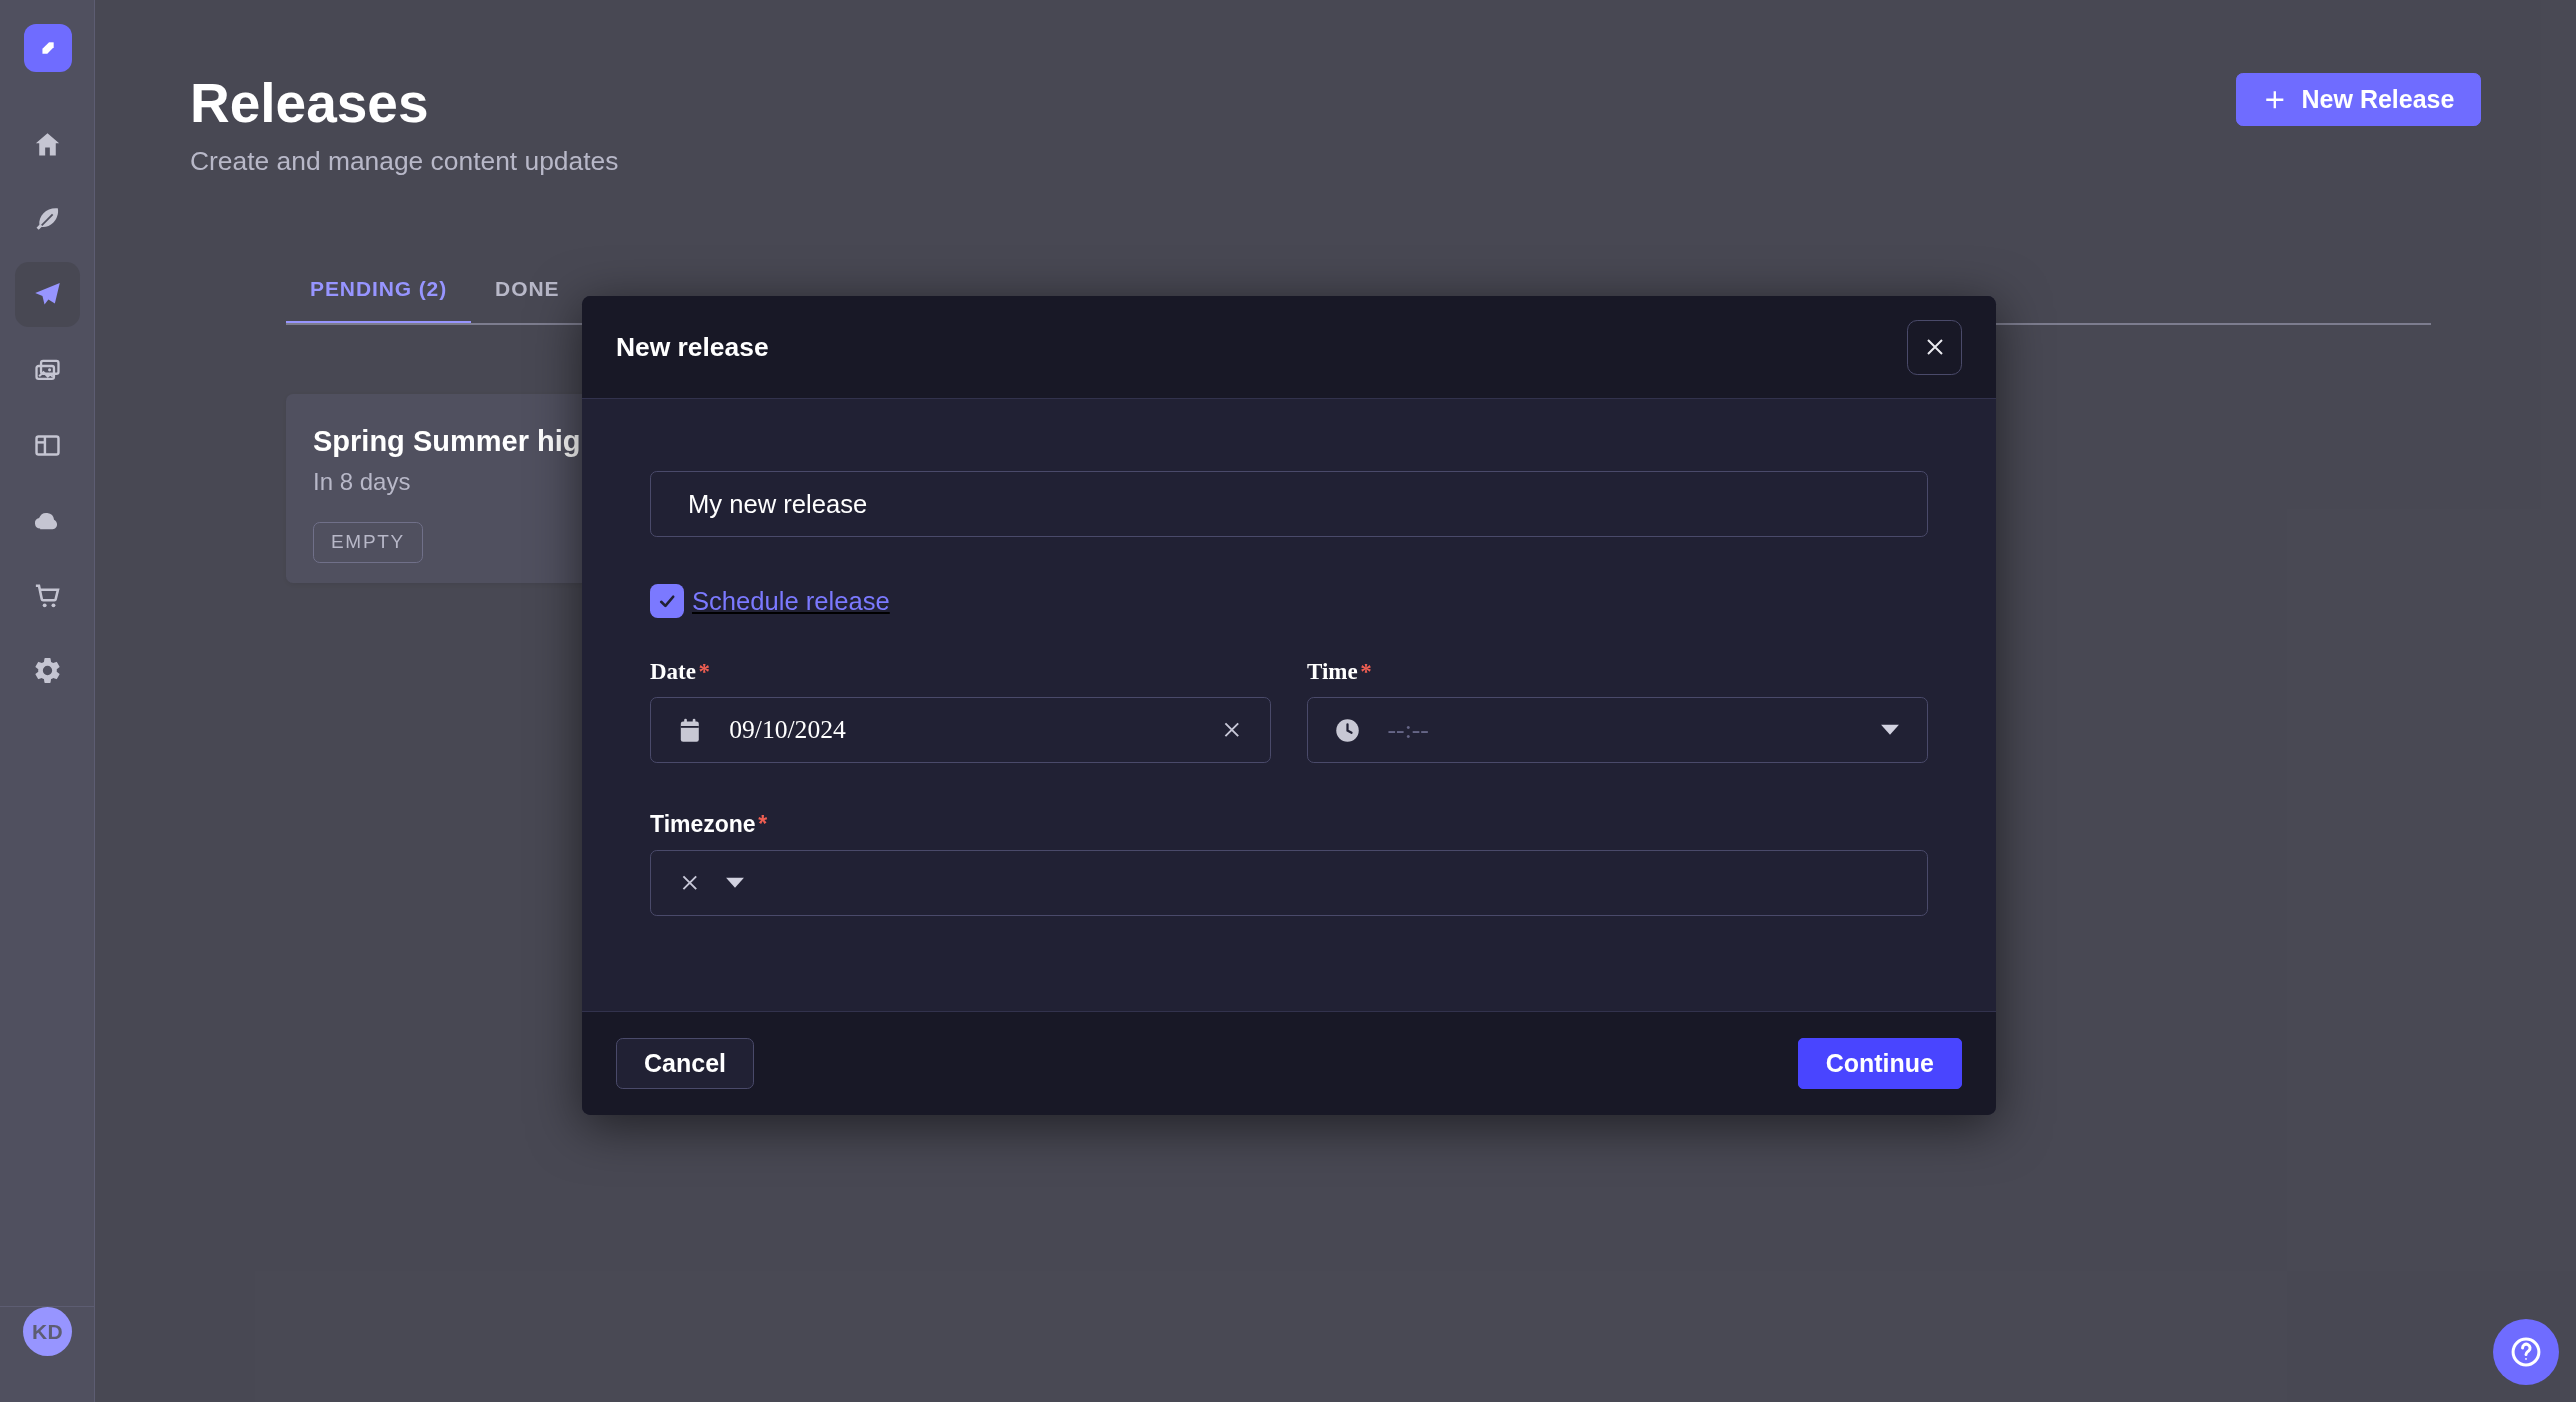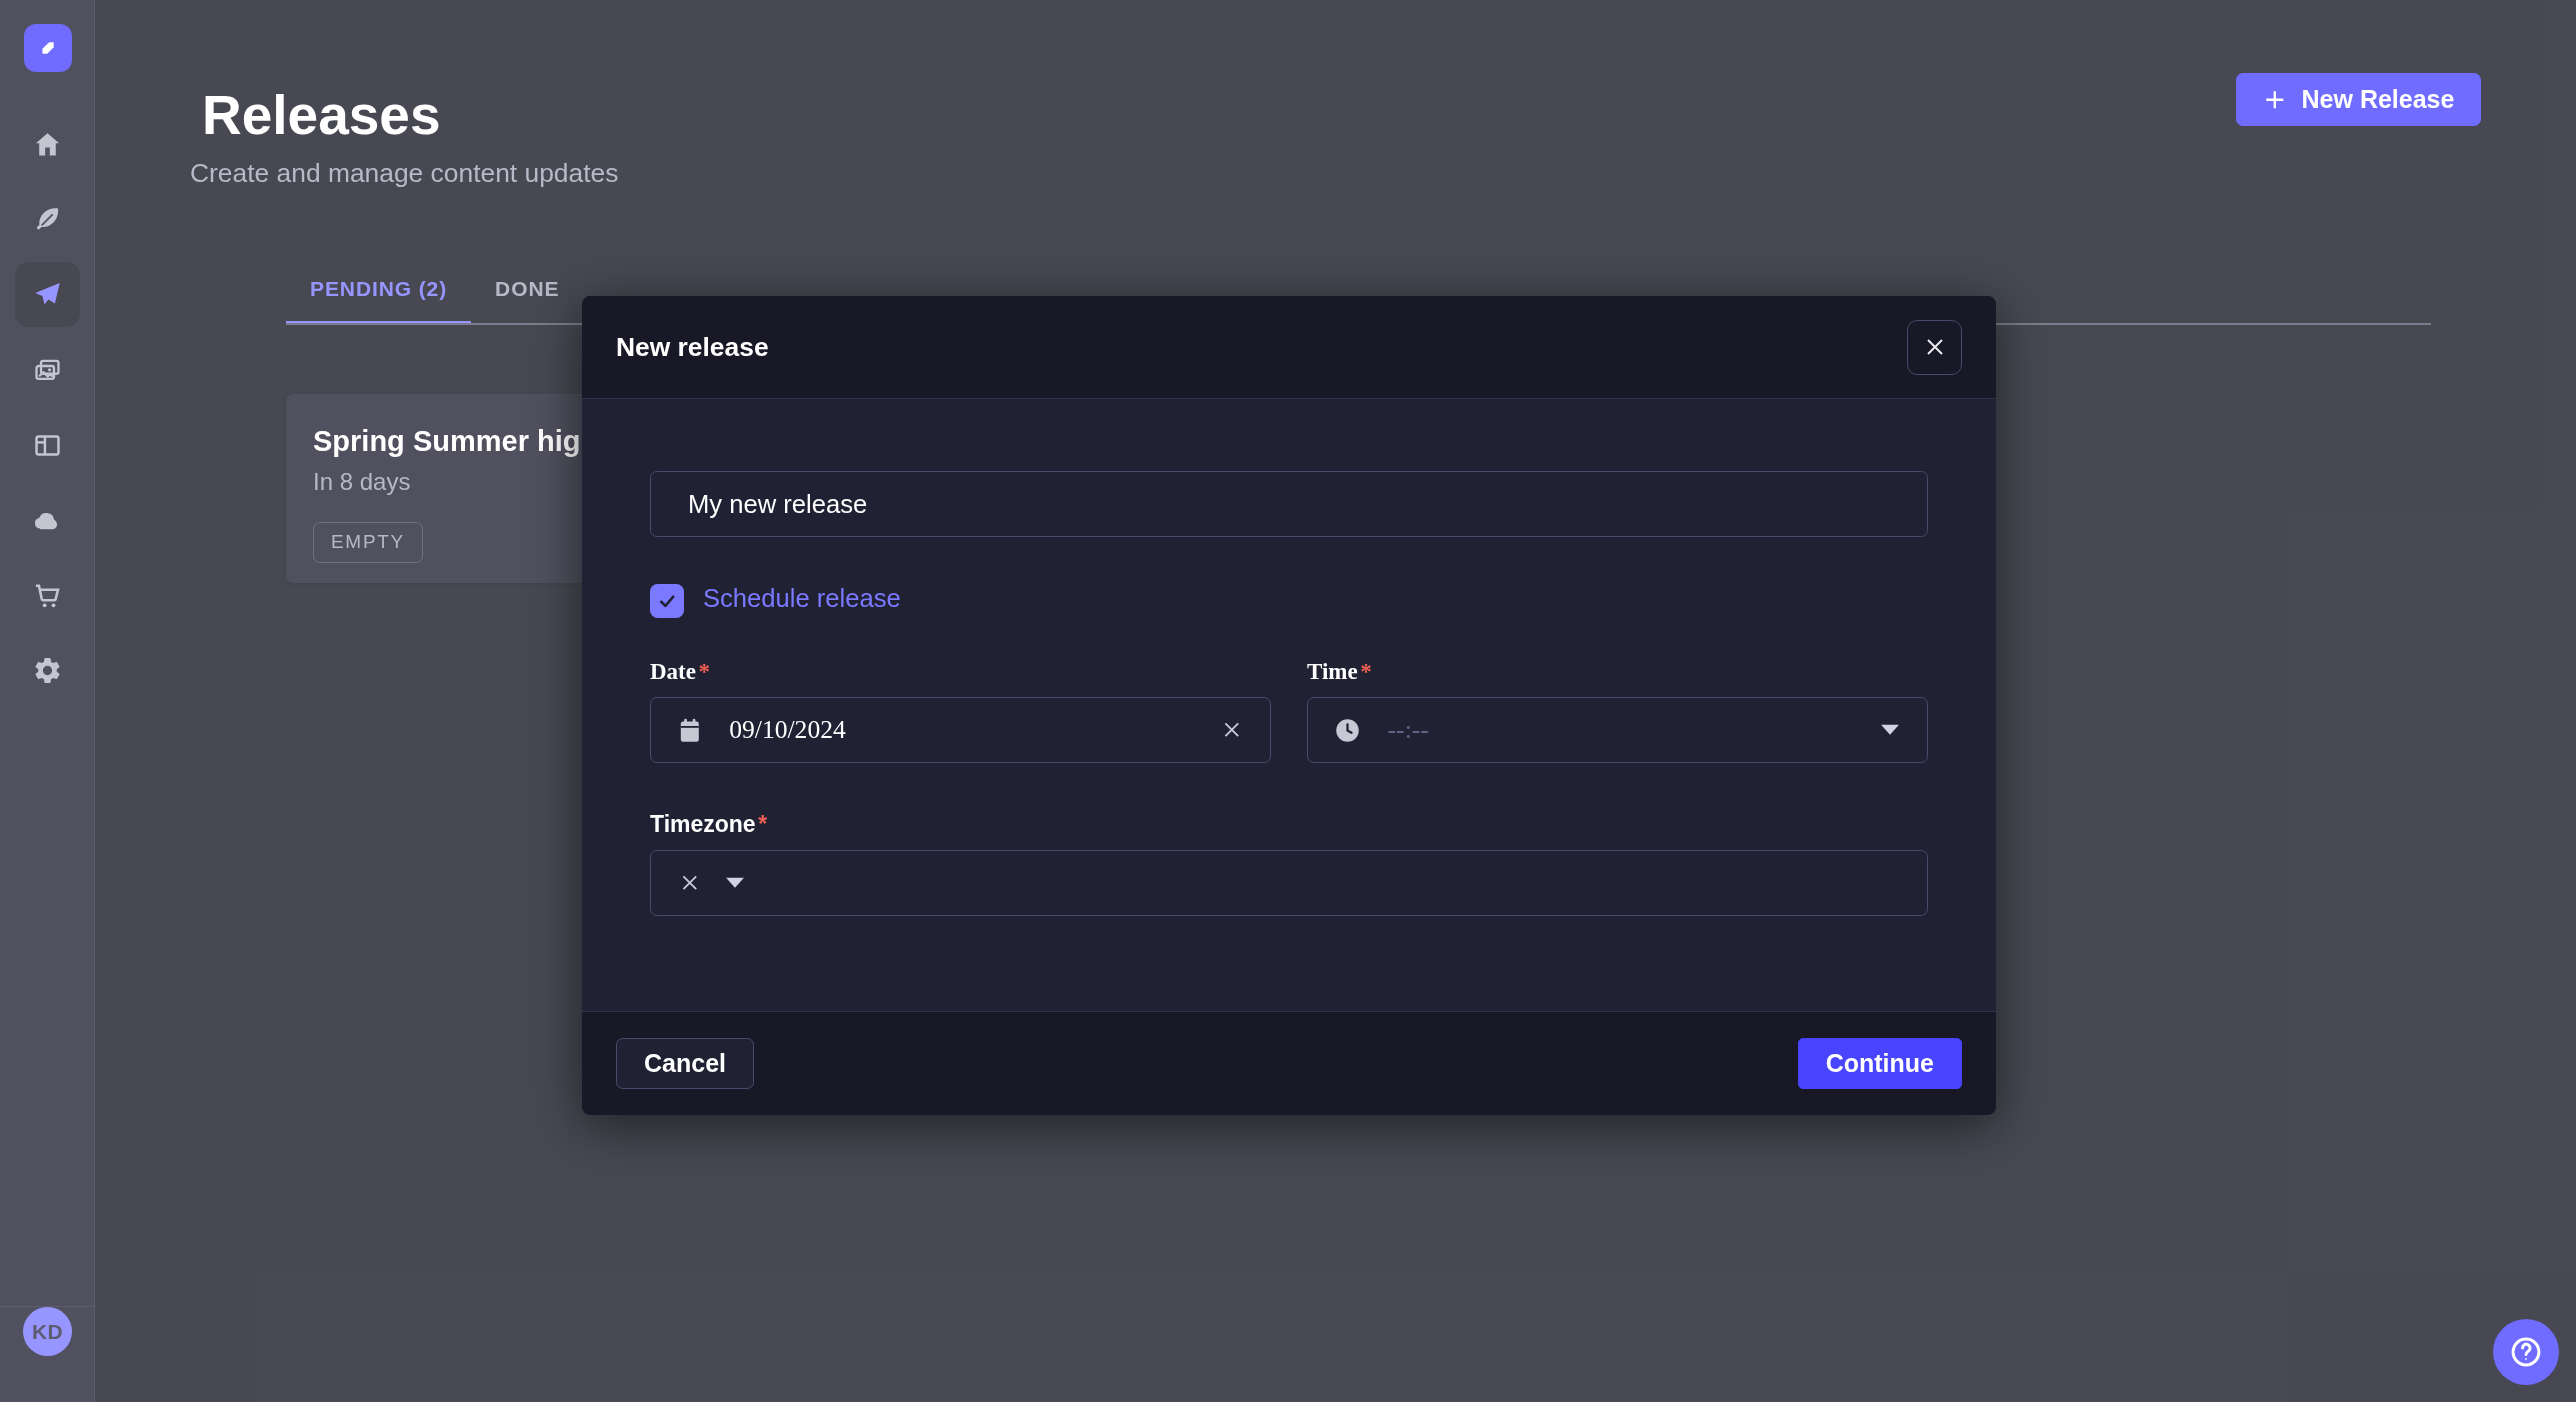--- a/index.html
+++ b/index.html
@@ -34,21 +34,21 @@
   .sidebar-footer{position:absolute;left:0;bottom:0;width:95px;height:96px;
     border-top:0.9px solid var(--surface-border);display:flex;align-items:flex-start;justify-content:center;}
   .avatar{width:49px;height:49px;border-radius:50%;background:var(--accent-light);
     color:#32324d;font-size:21px;font-weight:700;display:flex;align-items:center;
     justify-content:center;cursor:pointer;letter-spacing:0.4px;}
 
   
   .main{position:absolute;left:95px;top:0;right:0;bottom:0;}
   .page-header{position:absolute;left:95px;top:73px;right:95px;display:flex;
     justify-content:space-between;align-items:flex-start;}
-  .page-title{margin:12px;font-size:55px;line-height:61px;font-weight:700;color:var(--text);}
+  .page-title{margin:0;font-size:55px;line-height:61px;font-weight:700;color:var(--text);}
   .page-subtitle{margin:12px 0 0;font-size:26.4px;color:var(--text-soft);}
   .btn-primary{display:flex;align-items:center;gap:13.6px;height:53px;padding:0 25.6px;
     background:var(--accent);border:0.9px solid var(--accent);border-radius:6.8px;color:#fff;
     font-size:25px;font-weight:700;cursor:pointer;font-family:inherit;}
   .tabs-row{position:absolute;left:191px;top:256px;height:68px;display:flex;}
   .tab{height:68px;display:flex;align-items:center;padding:0 24px;font-size:21px;
     font-weight:700;letter-spacing:0.9px;color:var(--text-soft);cursor:pointer;
     border-bottom:3.4px solid transparent;}
   .tab.active{color:var(--accent-light);border-bottom-color:var(--accent-light);}
   .tabs-divider{position:absolute;left:191px;top:323px;width:2145px;height:1.7px;background:#5a5a72;}
@@ -78,21 +78,21 @@
   .modal-body{flex:1;padding:72px 68px 0;background:var(--surface);}
   .field-label{display:block;font-size:23px;font-weight:700;color:var(--text);margin:0 0 12px;}
   .req{color:var(--danger);margin-left:2.6px;}
   .text-input{width:100%;height:66px;background:var(--surface);border:0.9px solid var(--input-border);
     border-radius:6.8px;color:var(--text);font-size:25.6px;padding:0 37px;font-family:inherit;outline:none;}
   .combo{width:100%;height:66px;background:var(--surface);border:0.9px solid var(--input-border);
     border-radius:6.8px;display:flex;align-items:center;padding:0 25.6px;cursor:pointer;}
   .combo .value{font-size:25.6px;color:var(--text);margin-left:27px;flex:1;}
   .combo .placeholder{color:var(--text-faint);}
   .combo-actions{display:flex;align-items:center;gap:22px;}
-  .check-row{display:flex;align-items:flex-start;gap:19px;margin-top:47px;cursor:pointer;}
+  .check-row{display:flex;align-items:center;gap:8px;margin-top:47px;cursor:pointer;text-decoration:underline;}
   .checkbox{width:34px;height:34px;border-radius:7.7px;background:var(--accent-light);
     display:flex;align-items:center;justify-content:center;cursor:pointer;}
   .check-label{font-size:25.6px;color:var(--accent-light);}
   .two-col{display:grid;grid-template-columns:1fr 1fr;gap:36px;margin-top:41px;font-family:Liberation Serif, serif;}
   .tz-block{margin-top:48px;}
   .modal-footer{flex:0 0 104px;background:var(--bg);border-top:0.9px solid var(--surface-border);
     border-radius:0 0 8.5px 8.5px;display:flex;align-items:center;justify-content:space-between;
     padding:0 34px;}
   .btn-ghost{height:51px;padding:0 27px;background:var(--surface);border:0.9px solid var(--input-border);
     border-radius:6.8px;color:#fff;font-size:25px;font-weight:700;cursor:pointer;font-family:inherit;}

